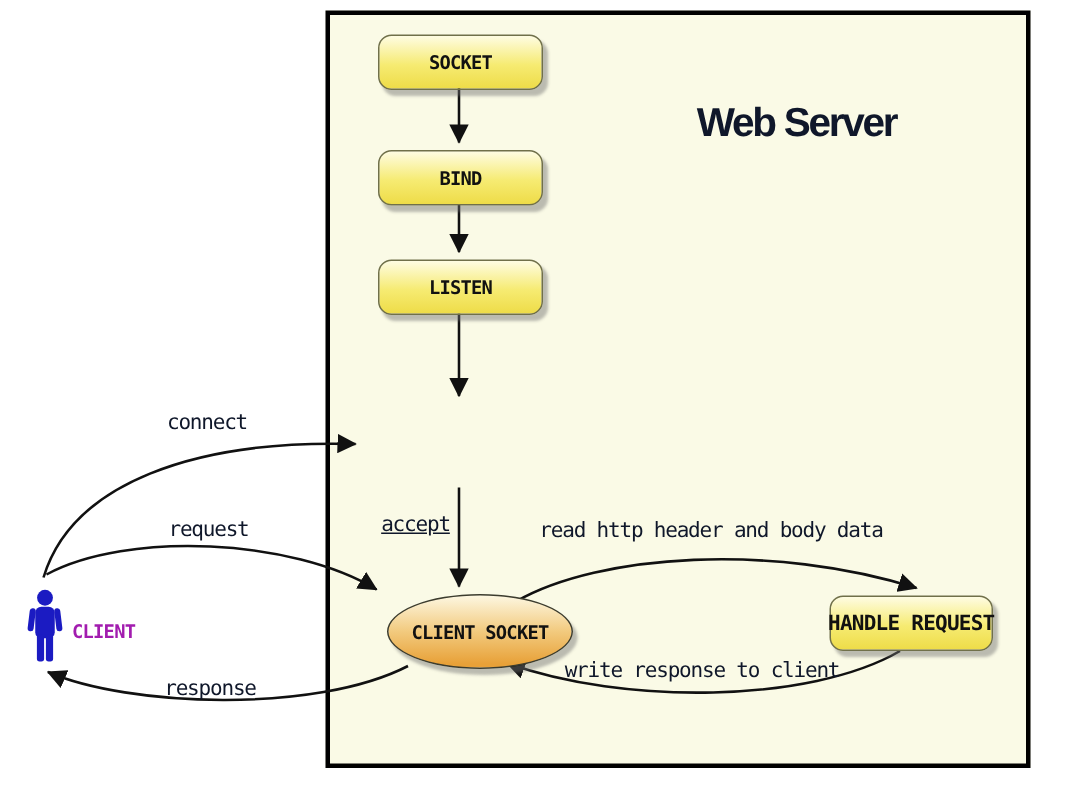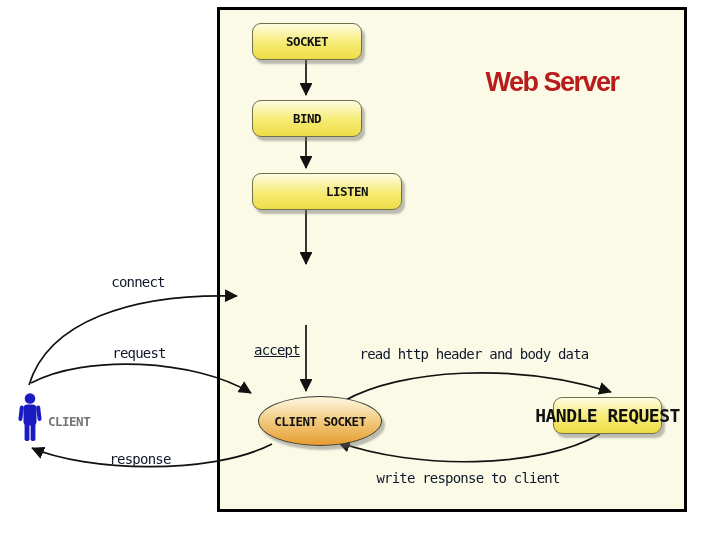--- a/index.html
+++ b/index.html
@@ -6,23 +6,23 @@
   .canvas{
     position:relative;width:724px;height:540px;background:#ffffff;
     font-family:"DejaVu Sans Mono","Liberation Mono",monospace;
     overflow:hidden;
   }
   .server-box{
     position:absolute;left:217px;top:7px;width:464px;height:499px;
     background:#fafae6;border:3px solid #000;
   }
   .server-title{
-    position:absolute;left:552px;top:82px;transform:translate(-50%,-50%);
+    position:absolute;left:531px;top:82px;transform:translate(-50%,-50%);
     font-family:"Liberation Sans","DejaVu Sans",sans-serif;
-    font-weight:bold;font-size:27px;letter-spacing:-1.5px;color:#b91c1c;
+    font-weight:bold;font-size:27px;letter-spacing:-1.5px;color:#0f172a;
     white-space:nowrap;z-index:4;
   }
   .edges-svg{position:absolute;left:0;top:0;width:724px;height:540px;z-index:2;}
   .node{
     position:absolute;display:flex;align-items:center;justify-content:center;
     font-weight:bold;font-size:12.5px;letter-spacing:-0.5px;color:#111;
     white-space:nowrap;z-index:3;text-align:right;
   }
   .node-rect{
     width:108px;height:35px;border:1.5px solid #70704a;border-radius:9px;
@@ -35,21 +35,21 @@
   }
   .node-green{background:linear-gradient(180deg,#f2fcea 0%,#97ec77 45%,#46d52b 92%);}
   .node-orange{background:linear-gradient(180deg,#fdf7e1 0%,#f2ca7e 50%,#e8a138 95%);}
   .edge-label{
     position:absolute;transform:translate(-50%,-50%);
     color:#0f172a;font-size:14px;letter-spacing:-0.8px;font-weight:500;
     white-space:nowrap;z-index:4;
   }
   .client-label{
     position:absolute;left:48px;top:421px;transform:translateY(-50%);
-    font-weight:bold;font-size:12.5px;letter-spacing:-0.5px;color:#737373;
+    font-weight:bold;font-size:12.5px;letter-spacing:-0.5px;color:#a21caf;
     white-space:nowrap;z-index:4;
   }
 </style>
 </head>
 <body>
 
 <div class="canvas">
 
   <div class="server-box"></div>
   <div class="server-title">Web Server</div>
@@ -77,26 +77,26 @@
       <rect x="23.5" y="404.5" width="13" height="21" rx="4"></rect>
       <rect x="20" y="405.5" width="4" height="15.5" rx="2" transform="rotate(7 22 406)"></rect>
       <rect x="36" y="405.5" width="4" height="15.5" rx="2" transform="rotate(-7 38 406)"></rect>
       <rect x="24.6" y="423" width="4.8" height="18" rx="1.8"></rect>
       <rect x="30.6" y="423" width="4.8" height="18" rx="1.8"></rect>
     </g>
   </svg>
 
   <div class="node node-rect" style="left:252px;top:23px;">SOCKET</div>
   <div class="node node-rect" style="left:252px;top:100px;">BIND</div>
-  <div class="node node-rect" style="left:252px;top:173px;padding-left:40px;">LISTEN</div>
+  <div class="node node-rect" style="left:252px;top:173px;">LISTEN</div>
   <div class="node node-ellipse node-orange" style="left:258px;top:396px;width:122px;height:48px;">CLIENT SOCKET</div>
-  <div class="node node-rect" style="left:553px;top:397px;width:107px;font-size:18px;">HANDLE REQUEST</div>
+  <div class="node node-rect" style="left:553px;top:397px;width:107px;font-size:14px;">HANDLE REQUEST</div>
 
   <div class="edge-label" style="left:138px;top:282px;">connect</div>
   <div class="edge-label" style="left:139px;top:353px;text-align:center;">request</div>
   <div class="edge-label" style="left:140px;top:459px;">response</div>
   <div class="edge-label" style="left:277px;top:350px;text-decoration:underline;">accept</div>
   <div class="edge-label" style="left:474px;top:354px;">read http header and body data</div>
-  <div class="edge-label" style="left:468px;top:447px;margin-top:31px;">write response to client</div>
+  <div class="edge-label" style="left:468px;top:447px;">write response to client</div>
 
   <div class="client-label">CLIENT</div>
 
 </div>
 
 </body></html>

